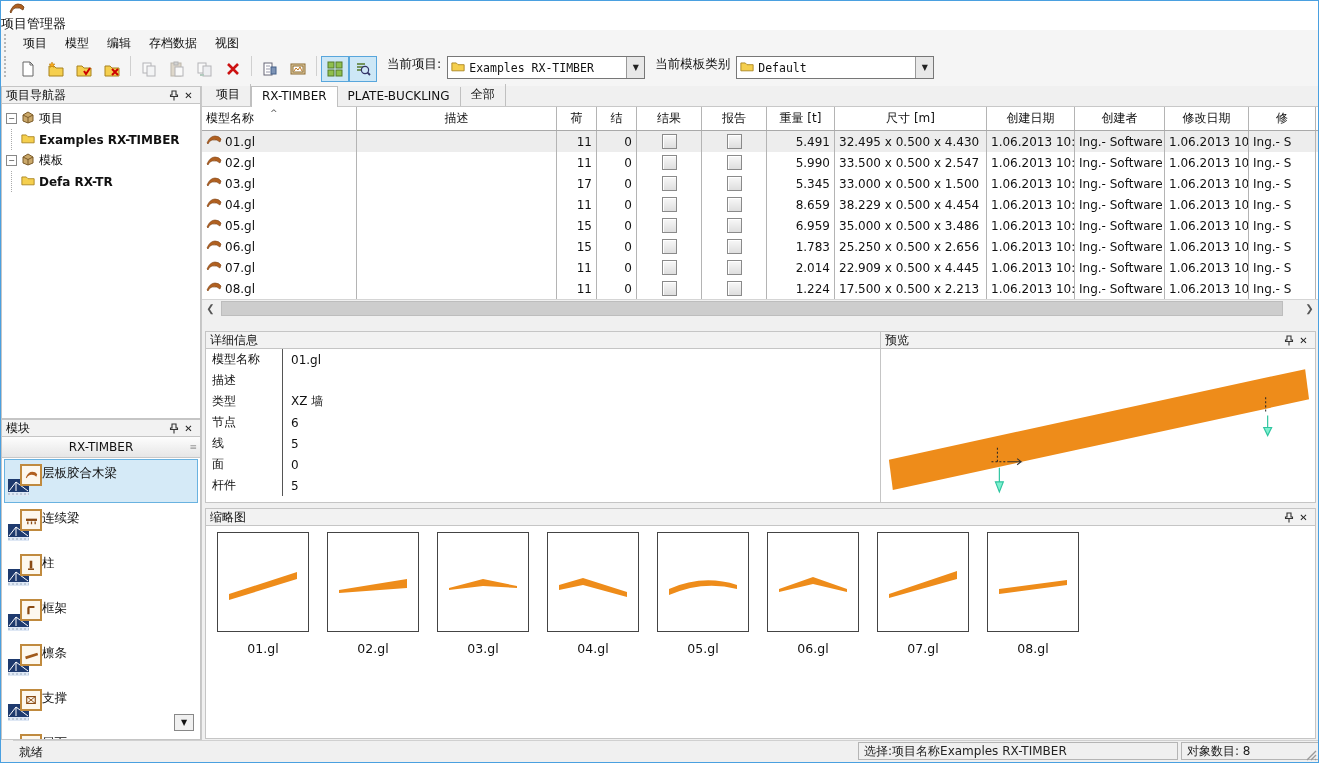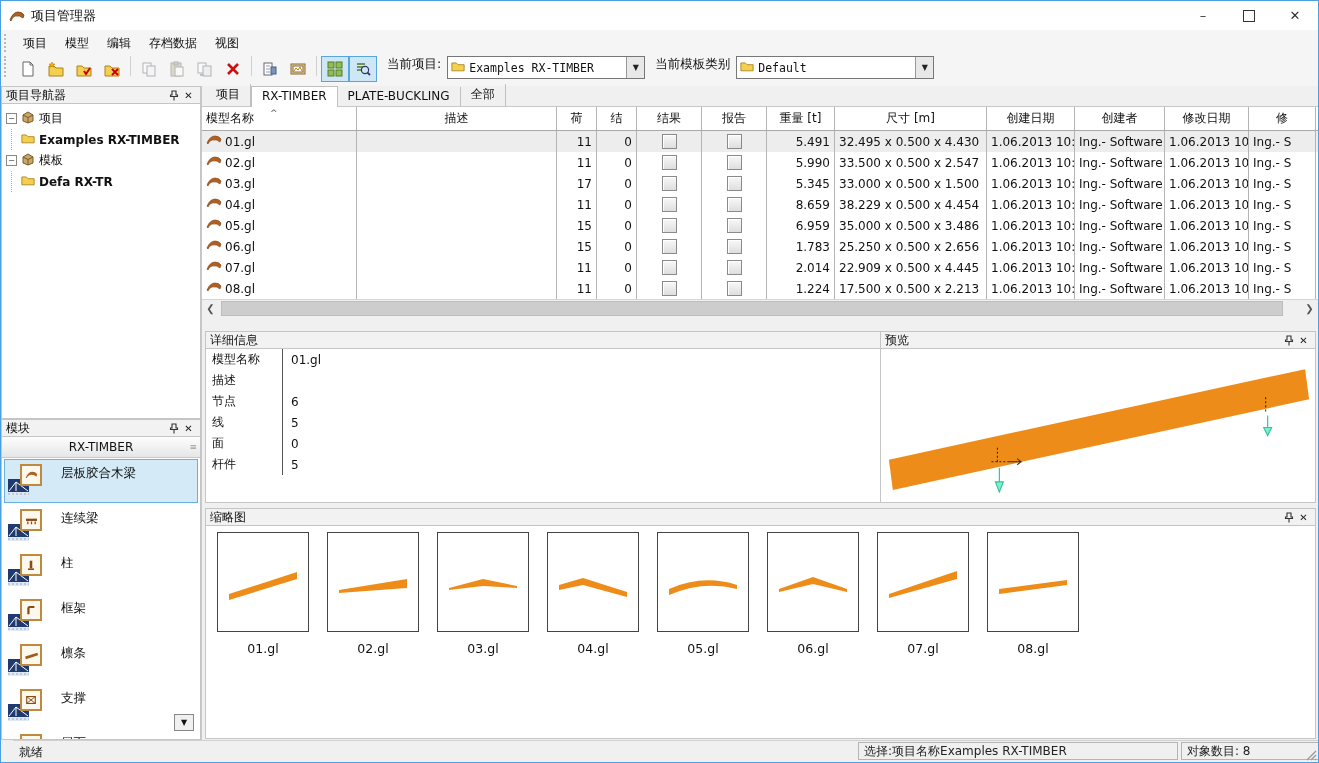--- a/index.html
+++ b/index.html
@@ -1,19 +1,19 @@
 <!DOCTYPE html>
 <html><head>
 <meta charset="utf-8">
 <style>
   html,body{margin:0;padding:0;background:#d8d8d8;}
   body{font-family:"DejaVu Sans","Liberation Sans",sans-serif;font-size:12px;color:#111;}
   #win{position:relative;width:1319px;height:763px;background:#f0f0f0;border:1px solid #4aa0e0;box-sizing:border-box;overflow:hidden;}
   
-  .titlebar{position:absolute;top:0;left:0;right:0;height:29px;background:#ffffff;display:flex;align-items:center;}
+  .titlebar{position:absolute;top:0;left:0;right:0;height:29px;background:#ffffff;display:flex;flex-direction:column;}
   .titlebar .appicon{margin:0 6px 0 8px;display:flex;}
   .titlebar .title{font-size:13px;}
   .wincontrols{margin-left:auto;display:flex;height:100%;}
   .wbtn{width:46px;height:100%;display:flex;align-items:center;justify-content:center;color:#333;font-size:13px;}
   .wbtn .maxbox{width:10px;height:10px;border:1px solid #333;}
   
   .menubar{position:absolute;top:29px;left:0;right:0;height:26px;background:#f5f5f5;display:flex;align-items:center;border-bottom:1px solid #eaeaea;}
   .grip{width:5px;height:70%;margin:0 3px;border-left:2px dotted #b8b8b8;}
   .menu-item{padding:3px 9px;cursor:default;}
   
@@ -35,21 +35,21 @@
   .nav-body{position:absolute;top:18px;left:0;right:0;bottom:0;background:#fff;border:1px solid #c5c5c5;border-top:none;box-sizing:border-box;padding-top:4px;overflow:hidden;}
   .tree-row{display:flex;align-items:center;height:21px;gap:4px;}
   .tree-row .lbl{white-space:nowrap;}
   .tree-row.bold .lbl{font-weight:bold;}
   .expander{width:9px;height:9px;border:1px solid #888;background:#fff;display:flex;align-items:center;justify-content:center;font-size:8px;line-height:8px;color:#444;margin-left:4px;}
   .tree-children{margin-left:9px;border-left:1px dotted #aaa;padding-left:9px;}
   .modules{position:absolute;top:333px;left:0;right:0;bottom:0;}
   .mod-body{position:absolute;top:18px;left:0;right:0;bottom:0;background:#fff;border:1px solid #c5c5c5;border-top:none;box-sizing:border-box;overflow:hidden;}
   .mod-group{height:20px;background:linear-gradient(#fdfdfd,#e6e6e6);border-bottom:1px solid #c8c8c8;display:flex;align-items:center;justify-content:center;position:relative;font-size:12px;}
   .mod-group .gmenu{position:absolute;right:3px;color:#999;font-size:9px;}
-  .mod-item{display:flex;align-items:flex-start;gap:19px;padding:4px 3px 2px 3px;height:36px;border:1px solid transparent;margin:1px 2px;}
+  .mod-item{display:flex;align-items:flex-start;gap:0;padding:4px 3px 2px 3px;height:36px;border:1px solid transparent;margin:1px 2px;}
   .mod-item.selected{background:#d5eaf7;border-color:#69b2e0;}
   .mod-icon{position:relative;width:34px;height:32px;flex:0 0 34px;}
   .mod-icon .truss{position:absolute;left:0;bottom:0;}
   .mod-icon .front{position:absolute;right:0;top:0;width:18px;height:18px;background:#fdf8ee;border:2px solid #c08a3e;display:flex;align-items:center;justify-content:center;}
   .mod-label{font-size:12.5px;margin-top:1px;white-space:nowrap;}
   .mod-scroll{position:absolute;right:6px;bottom:8px;width:18px;height:15px;background:#f0f0f0;border:1px solid #888;display:flex;align-items:center;justify-content:center;font-size:8px;}
   
   .main{position:absolute;top:85px;left:201px;right:0;bottom:22px;background:#f0f0f0;}
   .tabstrip{position:absolute;top:0;left:0;right:0;height:21px;display:flex;align-items:flex-end;background:#f0f0f0;padding-left:4px;border-bottom:1px solid #c8c8c8;box-sizing:border-box;}
   .tab{padding:2px 10px 3px;font-size:12px;position:relative;border-right:1px solid #c0c0c0;}
@@ -661,20 +661,24 @@
         <div class="det-body" id="det-body">
             <div class="det-row">
               <span class="det-label">模型名称</span>
               <span class="det-value">01.gl</span>
             </div>
             <div class="det-row">
               <span class="det-label">描述</span>
               <span class="det-value"></span>
             </div>
             <div class="det-row">
+              <span class="det-label">类型</span>
+              <span class="det-value">XZ 墙</span>
+            </div>
+            <div class="det-row">
               <span class="det-label">节点</span>
               <span class="det-value">6</span>
             </div>
             <div class="det-row">
               <span class="det-label">线</span>
               <span class="det-value">5</span>
             </div>
             <div class="det-row">
               <span class="det-label">面</span>
               <span class="det-value">0</span>

